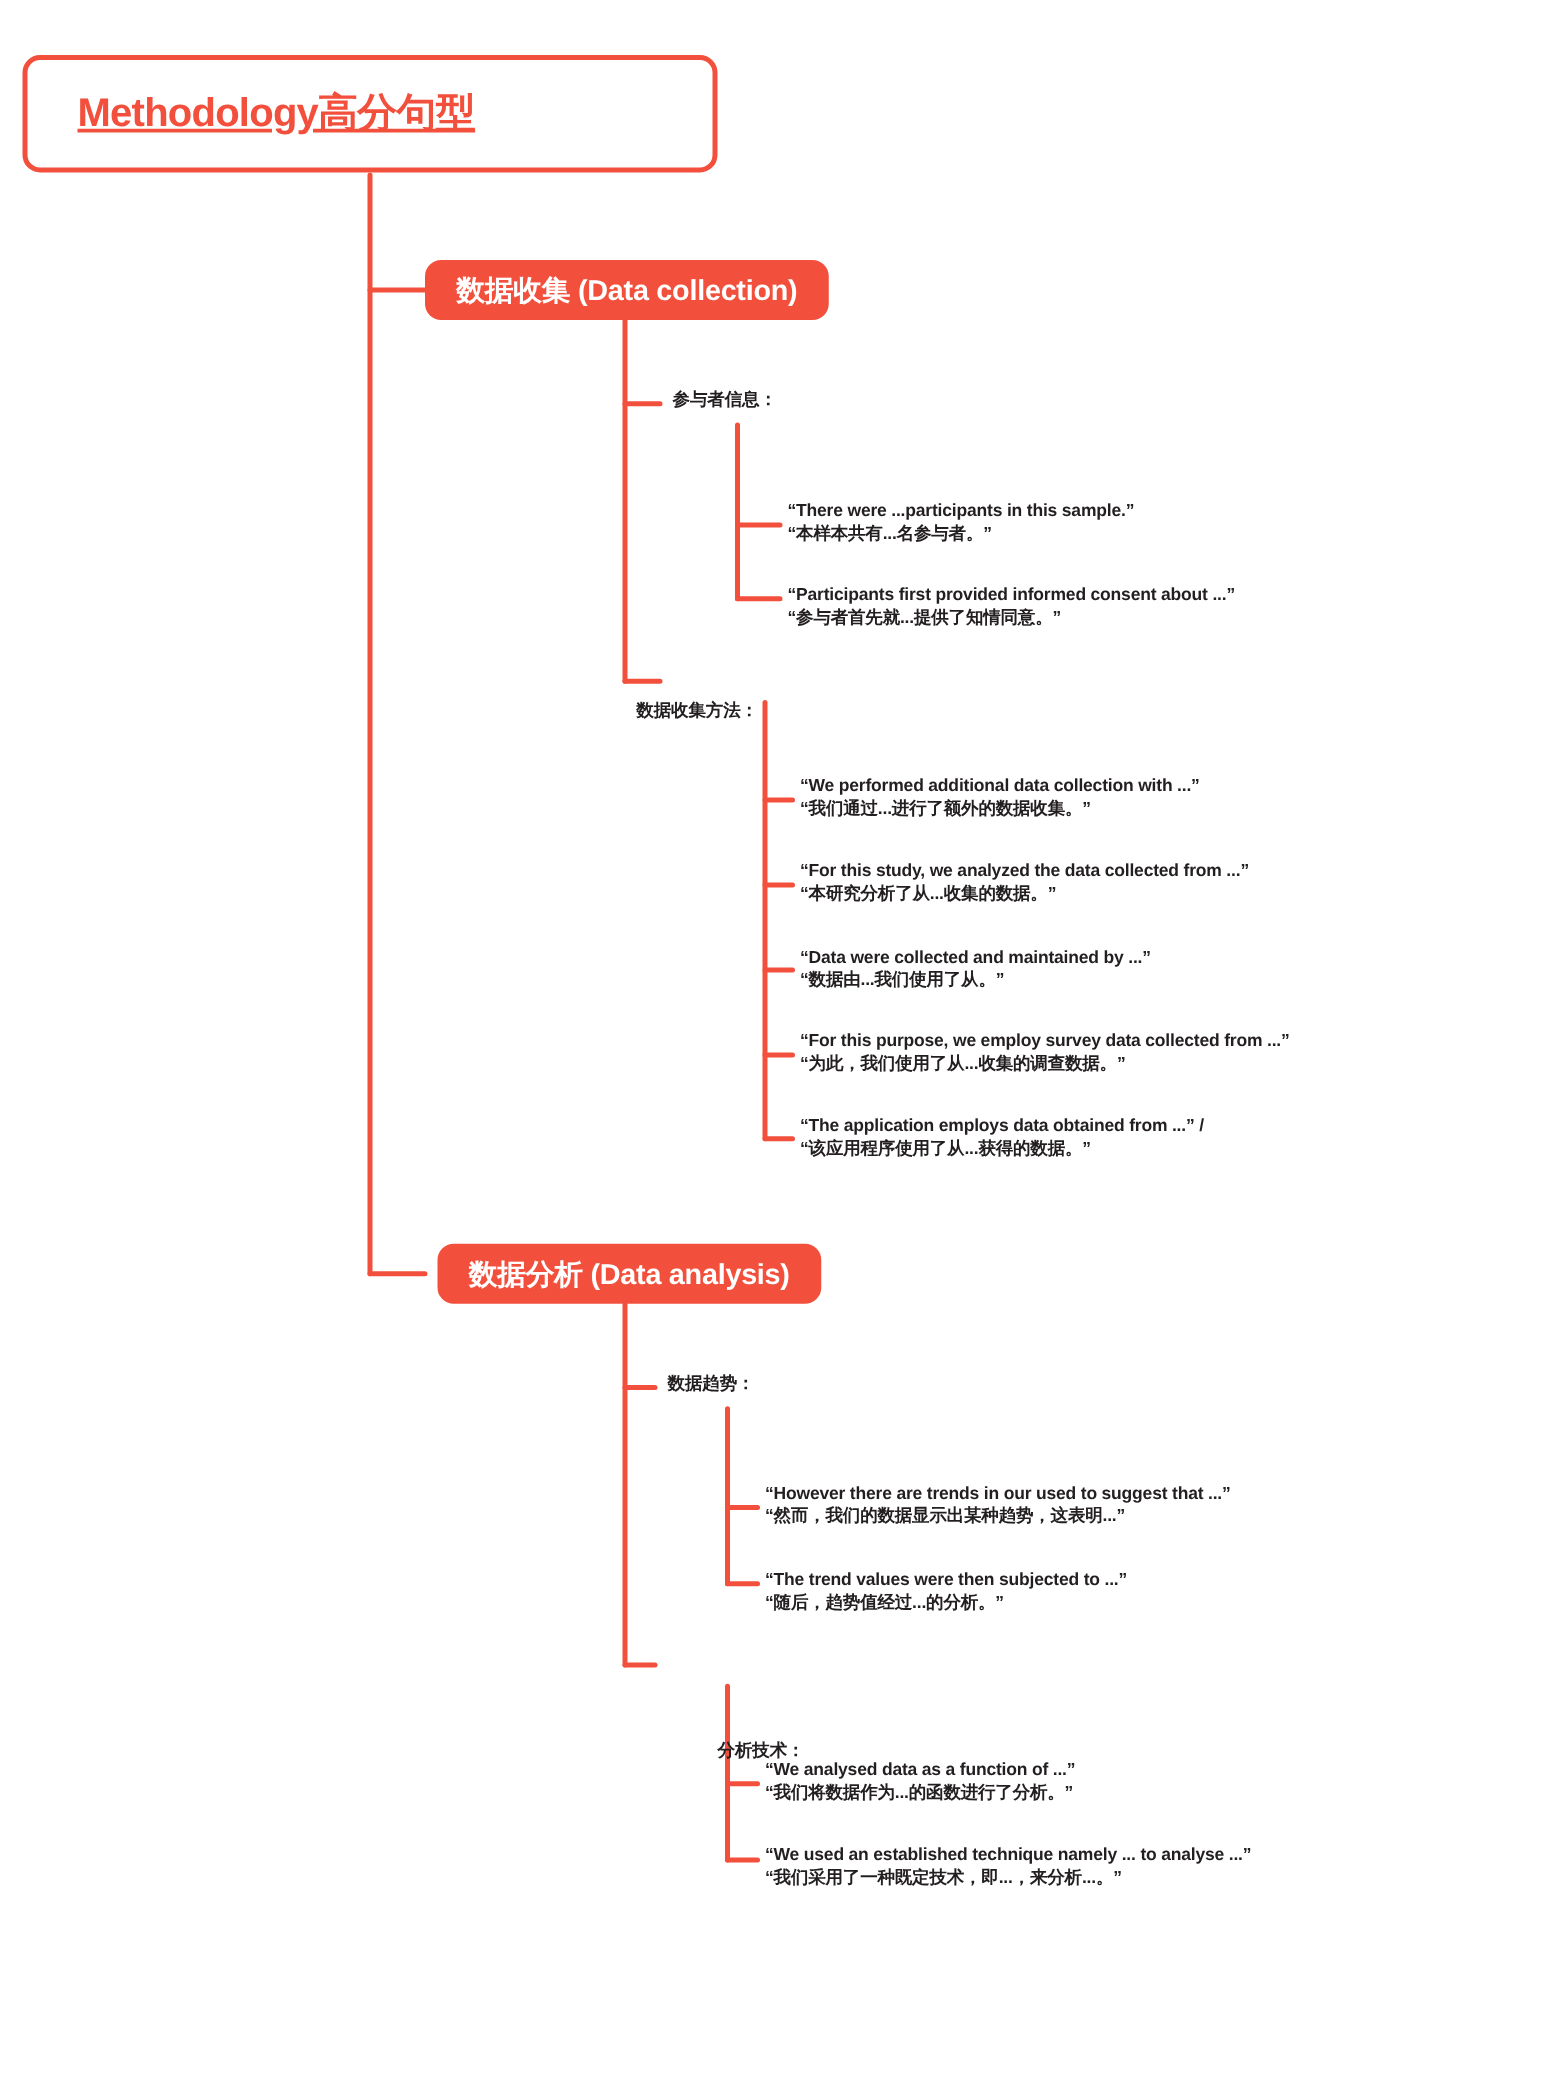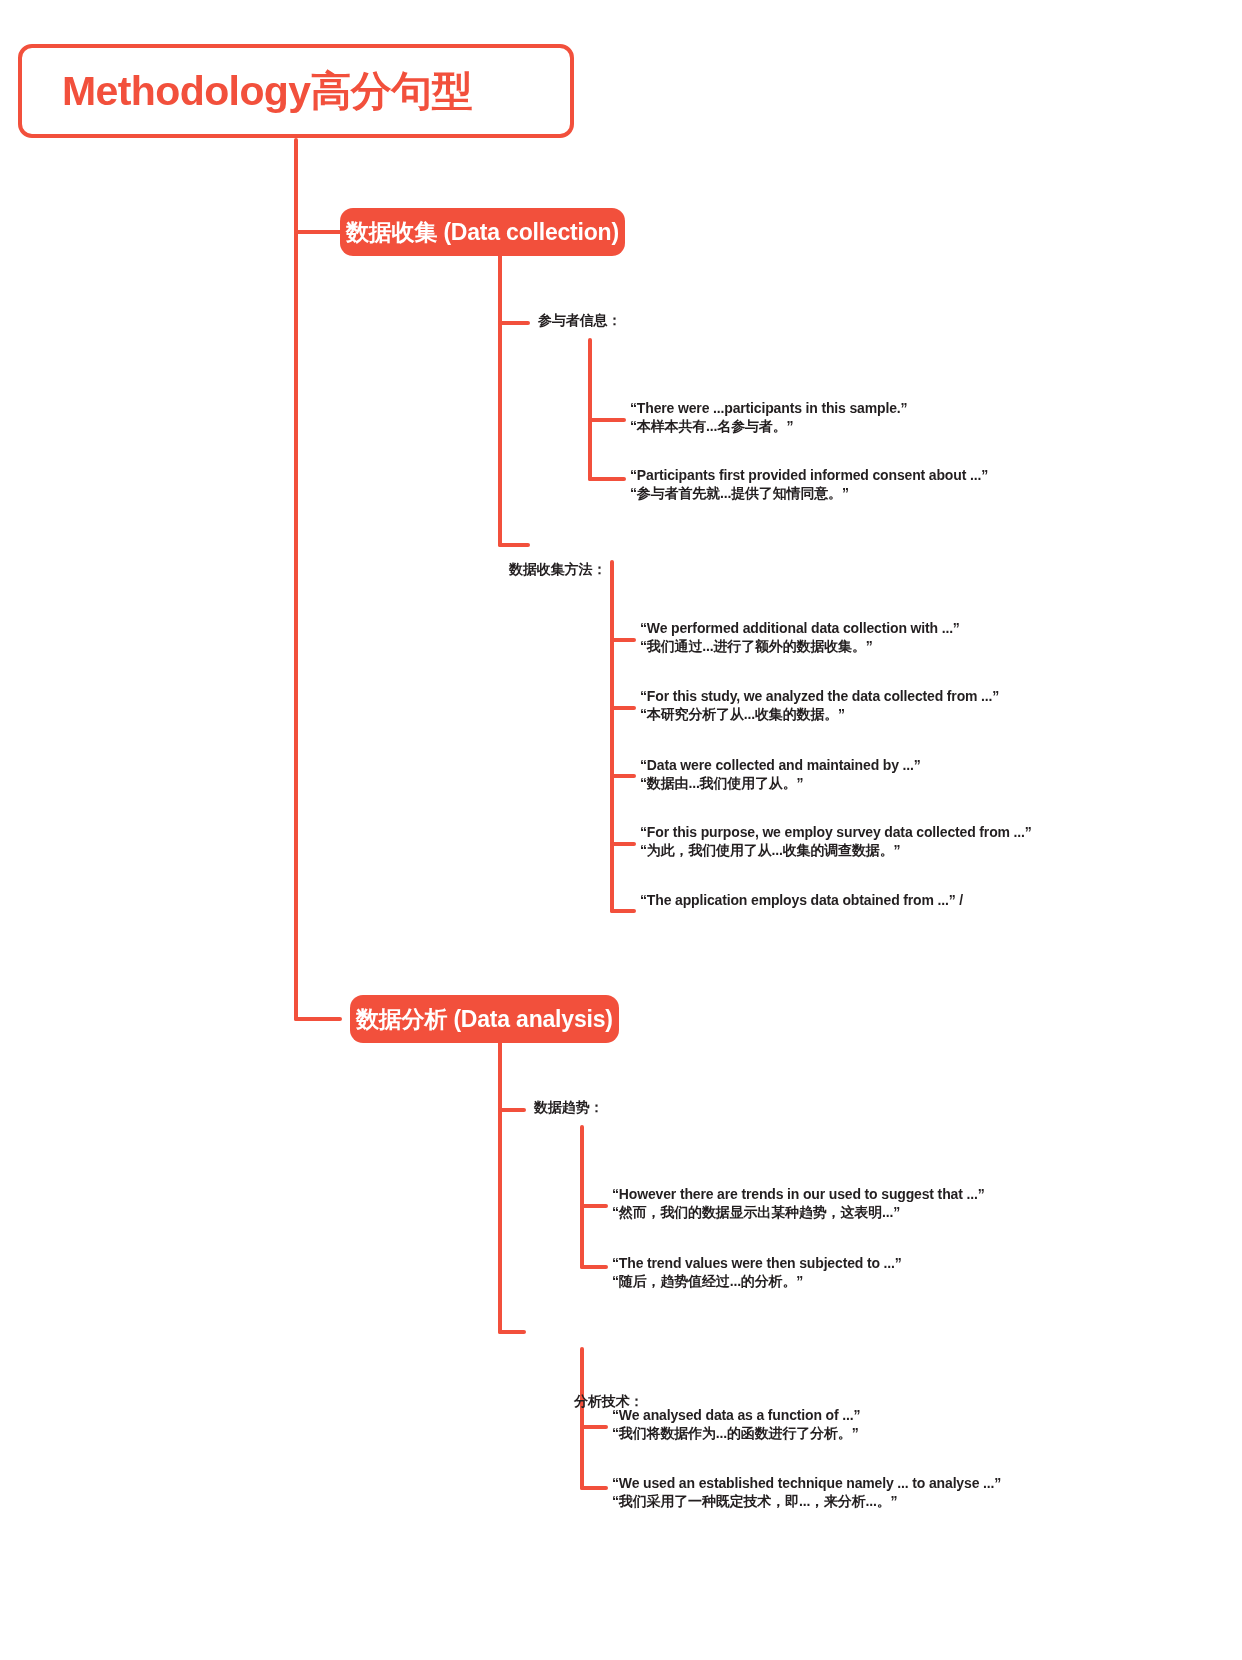--- a/index.html
+++ b/index.html
@@ -41,35 +41,36 @@
     box-sizing: border-box;
     border: 4px solid #F2503C;
     border-radius: 14px;
     background: #ffffff;
     display: flex;
     align-items: center;
     padding-left: 40px;
   }
   .root-node .root-title {
     color: #F2503C;
-    font-size: 41px;
+    font-size: 32px;
     font-weight: 700;
     letter-spacing: -0.6px;
     white-space: nowrap;
+    text-decoration: underline;
   }
 
   
   .branch-node {
     position: absolute;
     box-sizing: border-box;
     background: #F2503C;
     border-radius: 13px;
     display: flex;
     align-items: center;
-    padding: 0 6px;
+    padding: 0 25px;
     height: 48px;
   }
   .branch-node .branch-label {
     color: #ffffff;
     font-size: 23px;
     font-weight: 700;
     white-space: nowrap;
     letter-spacing: -0.2px;
   }
   #node-data-collection { left: 340px; top: 208px; }
@@ -196,20 +197,21 @@
     <span class="leaf-zh">“数据由...我们使用了从。”</span>
   </div>
 
   <div class="leaf-node" style="left:640px; top:823px;">
     <span class="leaf-en">“For this purpose, we employ survey data collected from ...”</span>
     <span class="leaf-zh">“为此，我们使用了从...收集的调查数据。”</span>
   </div>
 
   <div class="leaf-node" style="left:640px; top:891px;">
     <span class="leaf-en">“The application employs data obtained from ...” /</span>
+    <span class="leaf-zh">“该应用程序使用了从...获得的数据。”</span>
   </div>
 
   <div class="leaf-node" style="left:612px; top:1185px;">
     <span class="leaf-en">“However there are trends in our used to suggest that ...”</span>
     <span class="leaf-zh">“然而，我们的数据显示出某种趋势，这表明...”</span>
   </div>
 
   <div class="leaf-node" style="left:612px; top:1254px;">
     <span class="leaf-en">“The trend values were then subjected to ...”</span>
     <span class="leaf-zh">“随后，趋势值经过...的分析。”</span>

